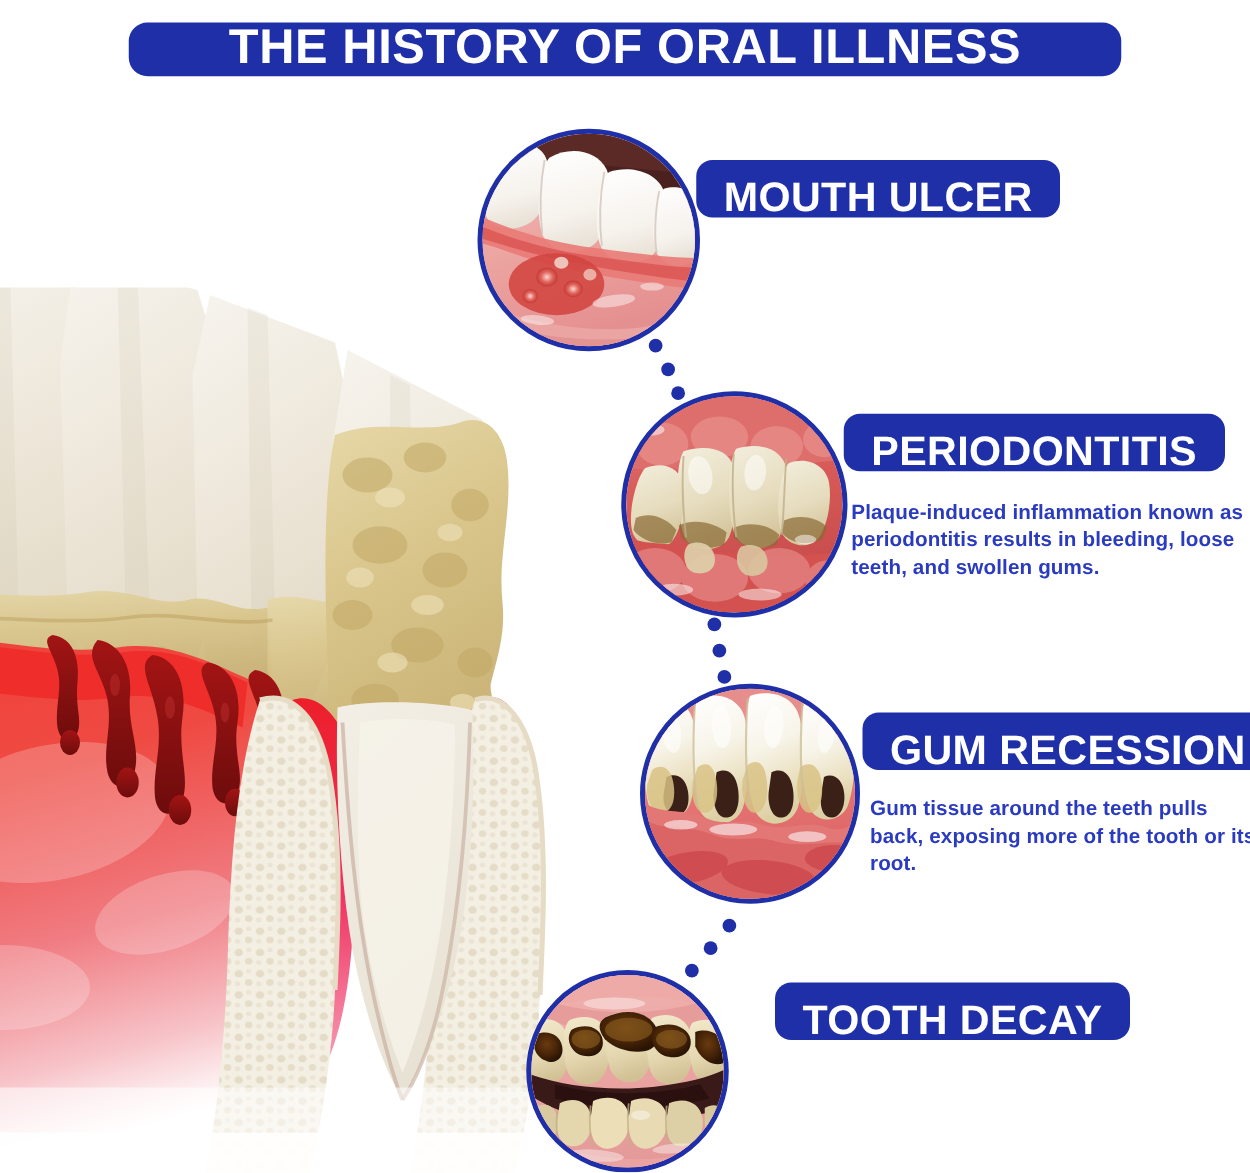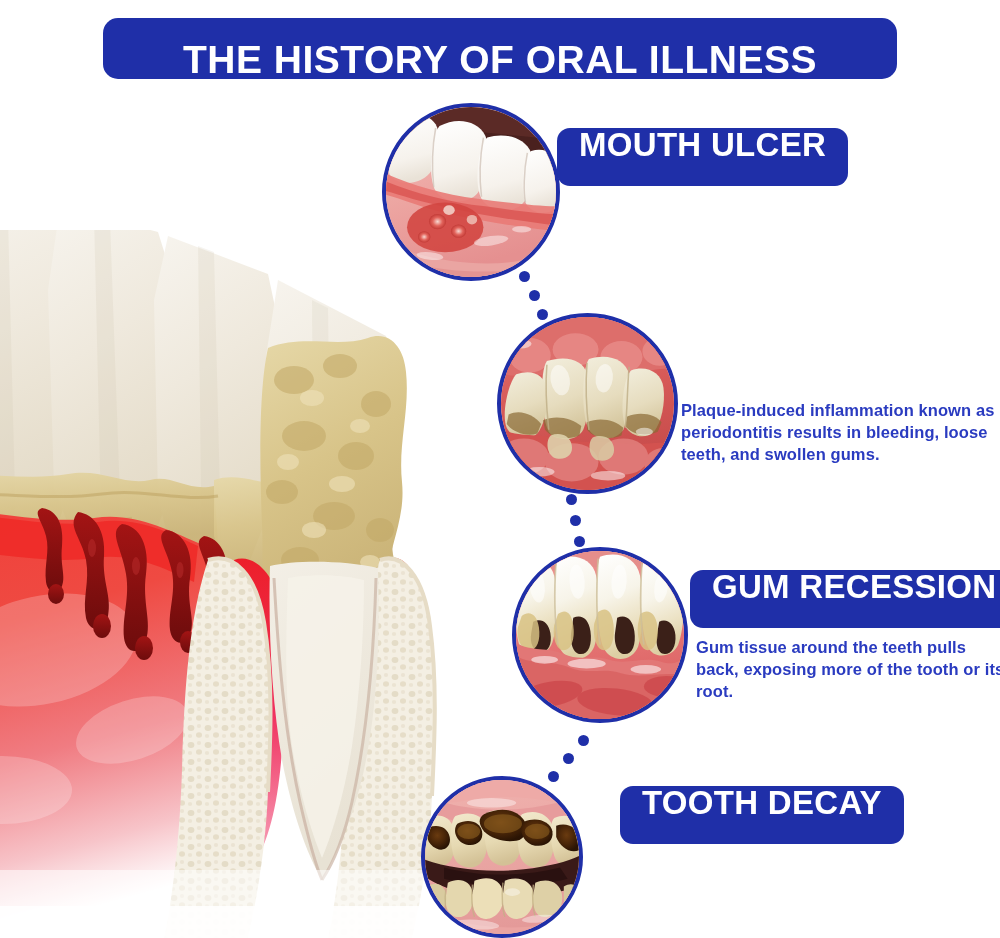--- a/index.html
+++ b/index.html
@@ -7,23 +7,23 @@
     width:1000px;height:938px;
     background:#ffffff;
     font-family:"Liberation Sans", sans-serif;
     overflow:hidden;
     position:relative;
   }
   .stage{position:absolute;left:0;top:0;width:1000px;height:938px;overflow:hidden;background:#fff;}
 
   
   .title-bar{
-    position:absolute;left:103px;top:18px;width:794px;height:61px;
+    position:absolute;left:103px;top:18px;width:794px;height:43px;
     background:#1f2fa8;border-radius:15px;
-    display:flex;align-items:flex-end;justify-content:center;
+    display:flex;align-items:flex-start;justify-content:center;
   }
   .title-bar .title-text{
     color:#ffffff;font-size:39px;font-weight:bold;letter-spacing:0.5px;
     white-space:nowrap;line-height:1;
   }
 
   
   .anatomy{position:absolute;left:-18px;top:230px;width:470px;height:708px;}
   .anatomy svg{display:block;}
 
@@ -35,22 +35,22 @@
     box-sizing:border-box;
   }
   .photo-circle svg{display:block;width:100%;height:100%;}
 
   
   .dot{position:absolute;width:11px;height:11px;border-radius:50%;background:#1f2fa8;}
 
   
   .pill{
     position:absolute;background:#1f2fa8;border-radius:13px;
-    display:flex;align-items:flex-start;box-sizing:border-box;
-    padding:0 22px;height:58px;
+    display:flex;align-items:flex-end;box-sizing:border-box;
+    padding:0 22px;height:46px;
   }
   .pill .pill-text{
     color:#ffffff;font-size:33px;font-weight:bold;white-space:nowrap;line-height:1;
     letter-spacing:0.3px;
   }
   .body-text{
     position:absolute;color:#2a3bc0;font-size:16.5px;font-weight:bold;
     line-height:1.33;letter-spacing:0.1px;
   }
 </style>
@@ -537,20 +537,23 @@
         <ellipse cx="70" cy="24" rx="26" ry="5"></ellipse>
         <ellipse cx="92" cy="118" rx="8" ry="4"></ellipse>
       </g>
     </svg>
   </div>
 
   <div class="pill" style="left:557px;top:128px;">
     <span class="pill-text">MOUTH ULCER</span>
   </div>
 
+  <div class="pill" style="left:675px;top:331px;">
+    <span class="pill-text">PERIODONTITIS</span>
+  </div>
   <div class="body-text" style="left:681px;top:400px;width:322px;">Plaque-induced inflammation known as periodontitis results in bleeding, loose teeth, and swollen gums.</div>
 
   <div class="pill" style="left:690px;top:570px;">
     <span class="pill-text">GUM RECESSION</span>
   </div>
   <div class="body-text" style="left:696px;top:637px;width:310px;">Gum tissue around the teeth pulls back, exposing more of the tooth or its root.</div>
 
   <div class="pill" style="left:620px;top:786px;">
     <span class="pill-text">TOOTH DECAY</span>
   </div>

